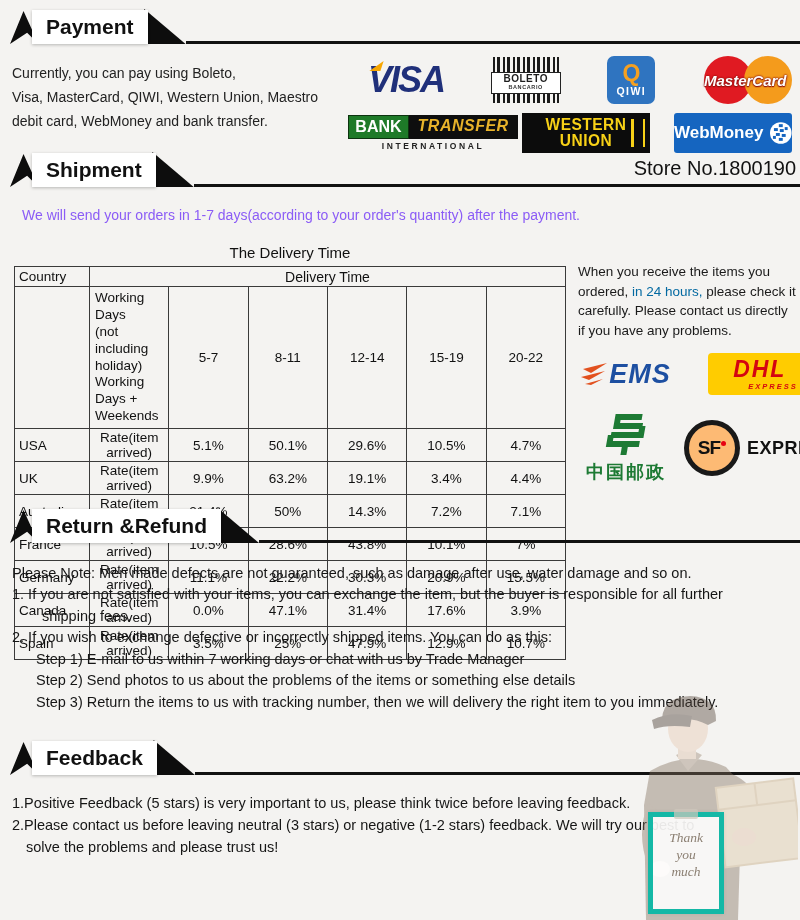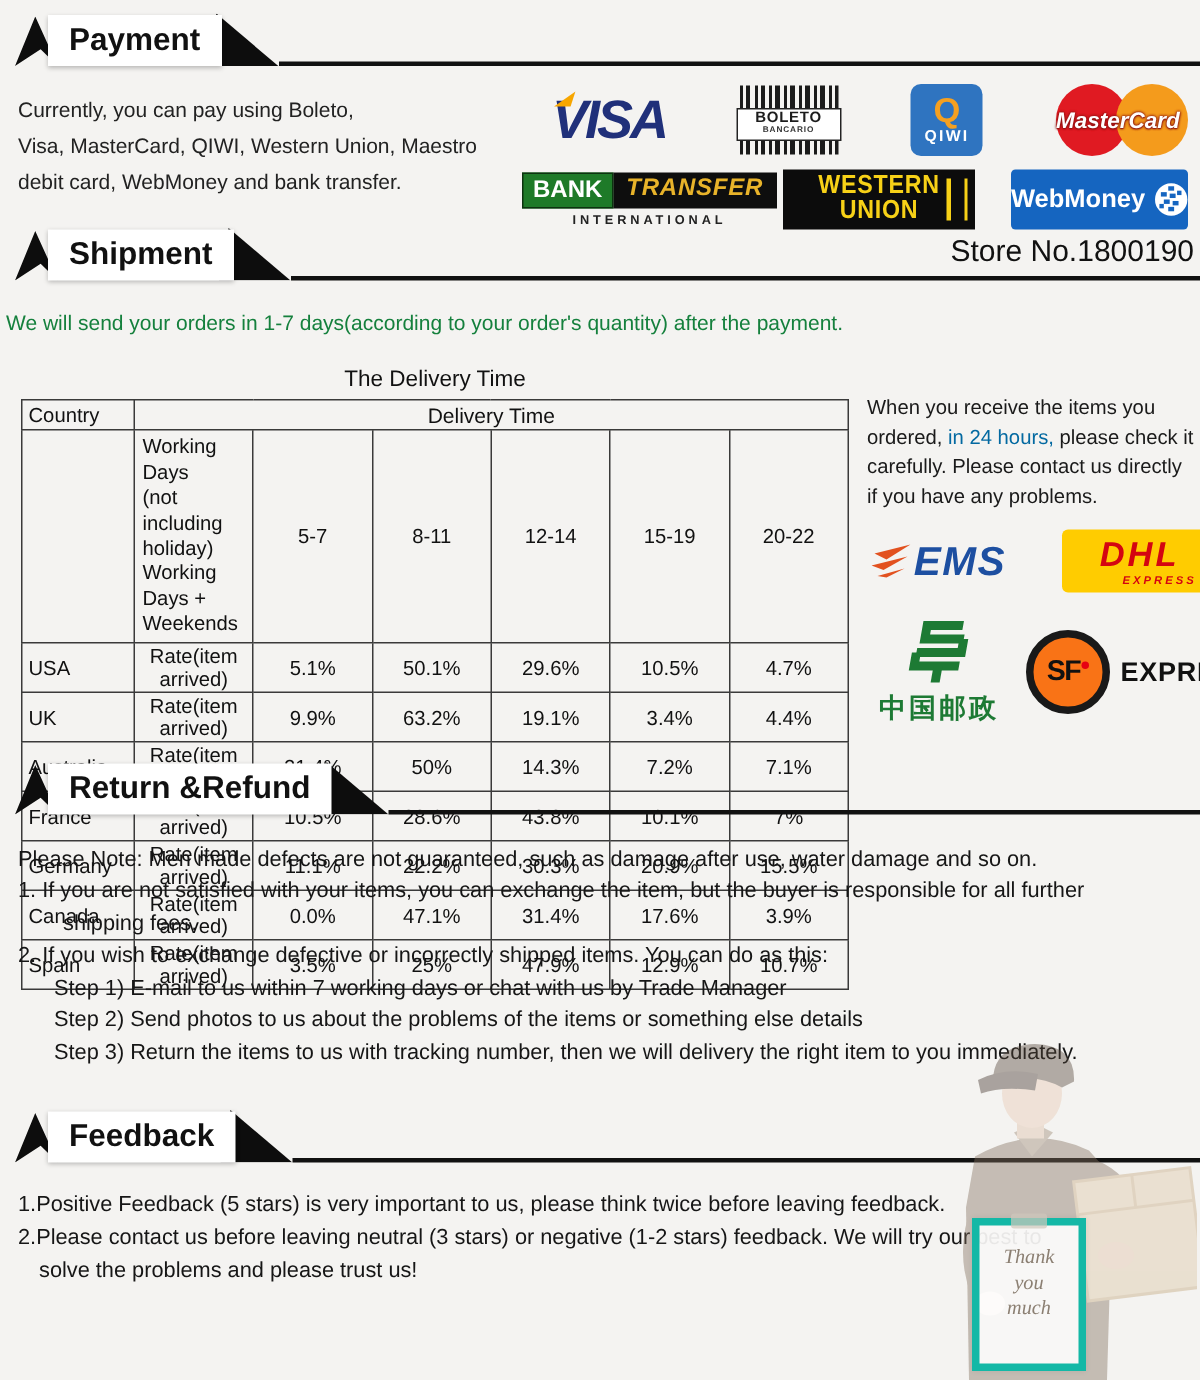--- a/index.html
+++ b/index.html
@@ -51,21 +51,21 @@
   .bt-intl{font-size:8.5px;font-weight:bold;letter-spacing:2.6px;color:#222;margin-top:2px;}
 
   .wu{position:relative;background:#0c0c0c;width:128px;height:40px;display:flex;align-items:center;justify-content:center;}
   .wu-text{color:#f7d117;font-weight:bold;text-align:center;line-height:.95;font-size:15.5px;letter-spacing:.5px;transform:scaleY(1.12);}
   .wu-bars{position:absolute;right:5px;top:6px;bottom:6px;width:9px;border-left:3px solid #f7d117;border-right:2px solid #f7d117;}
 
   .wm{background:#1565c0;width:118px;height:40px;border-radius:3px;display:flex;align-items:center;justify-content:center;gap:7px;}
   .wm-name{color:#fff;font-weight:bold;font-size:17px;}
 
   
-  .ship-intro{position:absolute;top:207px;left:4px;font-size:14px;color:#15803d;white-space:nowrap;}
+  .ship-intro{position:absolute;top:207px;left:22px;font-size:14px;color:#8b5cf6;white-space:nowrap;}
   .dt-wrap{position:absolute;top:244px;left:14px;width:552px;}
   .dt-title{text-align:center;font-size:15px;color:#111;margin-bottom:5px;}
   table.dtable{border-collapse:collapse;width:552px;table-layout:fixed;}
   .dtable td{border:1px solid #3a3a3a;font-size:13.5px;color:#111;padding:1px 4px;height:17px;}
   .dtable .c-country{width:66px;}
   .dtable .c-label{width:176px;text-align:center;}
   .dtable .c-val{width:56px;text-align:center;margin-top:24px;}
   .dtable .hd-delivery{text-align:center;font-size:14px;}
   .dtable .wd-cell{text-align:left;line-height:1.25;padding:3px 5px;}
   .dtable .rng{text-align:center;}
@@ -76,21 +76,21 @@
   .carriers{margin-top:13px;display:grid;grid-template-columns:96px 1fr;column-gap:10px;row-gap:17px;align-items:center;justify-items:center;}
 
   .ems{display:flex;align-items:center;gap:2px;}
   .ems-name{color:#1d4fa1;font-weight:bold;font-style:italic;font-size:27px;letter-spacing:1px;line-height:1;}
   .dhl{background:#ffcc00;width:104px;height:42px;border-radius:4px;display:flex;flex-direction:column;align-items:center;justify-content:center;}
   .dhl-name{color:#d40511;font-weight:bold;font-style:italic;font-size:23px;letter-spacing:2px;line-height:1;}
   .dhl-sub{color:#d40511;font-weight:bold;font-style:italic;font-size:7.5px;letter-spacing:2px;margin-top:1px;align-self:flex-end;margin-right:14px;}
   .cp{display:flex;flex-direction:column;align-items:center;}
   .cp-name{color:#1d7a34;font-weight:bold;font-size:18px;letter-spacing:2px;margin-top:2px;}
   .sf{display:flex;align-items:center;gap:7px;}
-  .sf-circle{width:46px;height:46px;border-radius:50%;border:5px solid #191919;background:#f97316;display:flex;align-items:center;justify-content:center;}
+  .sf-circle{width:46px;height:46px;border-radius:50%;border:5px solid #191919;background:#fdba74;display:flex;align-items:center;justify-content:center;}
   .sf-letters{font-weight:bold;font-size:19px;color:#111;letter-spacing:-1px;}
   .sf-dot{display:inline-block;width:5px;height:5px;border-radius:50%;background:#e60012;margin-left:1px;margin-bottom:9px;}
   .sf-express{font-weight:bold;font-size:18px;color:#111;letter-spacing:.5px;}
 
   
   .ret-body{position:absolute;top:563px;left:12px;font-size:14.5px;line-height:1.48;color:#161616;}
   .ret-body div{white-space:nowrap;}
   .ind1{padding-left:30px;}
   .ind2{padding-left:24px;}
   .fb-body{position:absolute;top:793px;left:12px;font-size:14.5px;line-height:1.5;color:#161616;}

